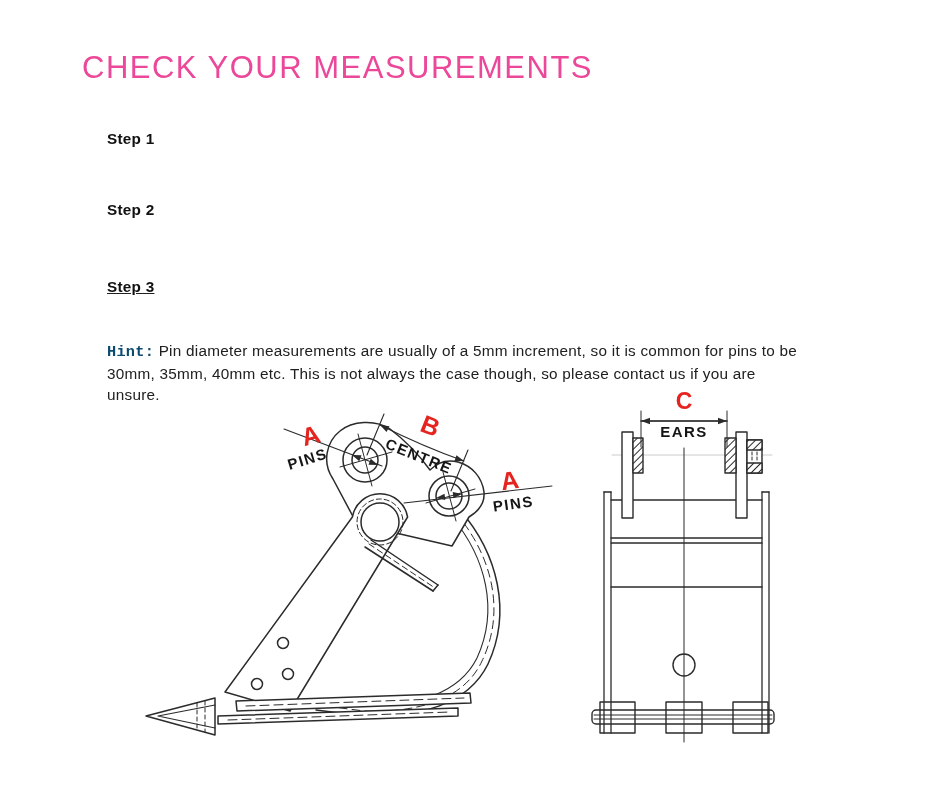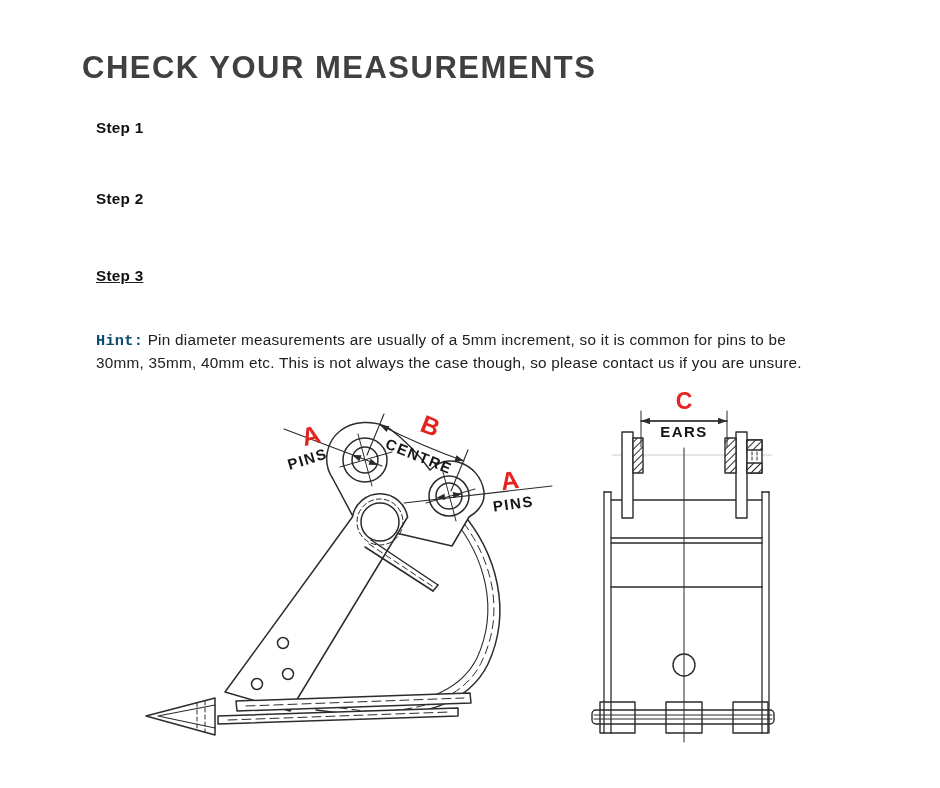--- a/index.html
+++ b/index.html
@@ -2,27 +2,27 @@
 <html><head>
 <meta charset="utf-8">
 <style>
   html,body { margin:0; padding:0; }
   body {
     width:940px; height:788px; position:relative; overflow:hidden;
     background:#ffffff; font-family:"Liberation Sans", sans-serif;
   }
   .page-title {
     position:absolute; left:82px; top:50px; margin:0;
-    font-size:31px; font-weight:bold; letter-spacing:1.5px; color:#404040;
+    font-size:31px; font-weight:normal; letter-spacing:1.5px; color:#ec4899;
   }
   .block {
     position:absolute; left:92px; width:726px;
     font-size:15.3px; line-height:21px; letter-spacing:0.25px; color:#202020;
   }
-  .block p { margin:4px; }
+  .block p { margin:15px; }
   .step-h { font-weight:bold; color:#111111; }
   #step1 { top:113px; }
   #step2 { top:184px; }
   #step3 { top:261px;text-decoration:underline; }
   #hint  { top:325px; }
   #hint strong { color:#0c4a6e;font-family:Liberation Mono, monospace; }
   svg.diagram { position:absolute; left:0; top:0; }
   .lblA   { font-family:"Liberation Sans",sans-serif; font-size:25px; font-weight:bold; fill:#e52420; text-anchor:middle; }
   .lblC   { font-family:"Liberation Sans",sans-serif; font-size:23px; font-weight:bold; fill:#e52420; text-anchor:middle; }
   .lblSub { font-family:"Liberation Sans",sans-serif; font-size:15px; font-weight:bold; fill:#151515; text-anchor:middle; letter-spacing:1.5px; }

